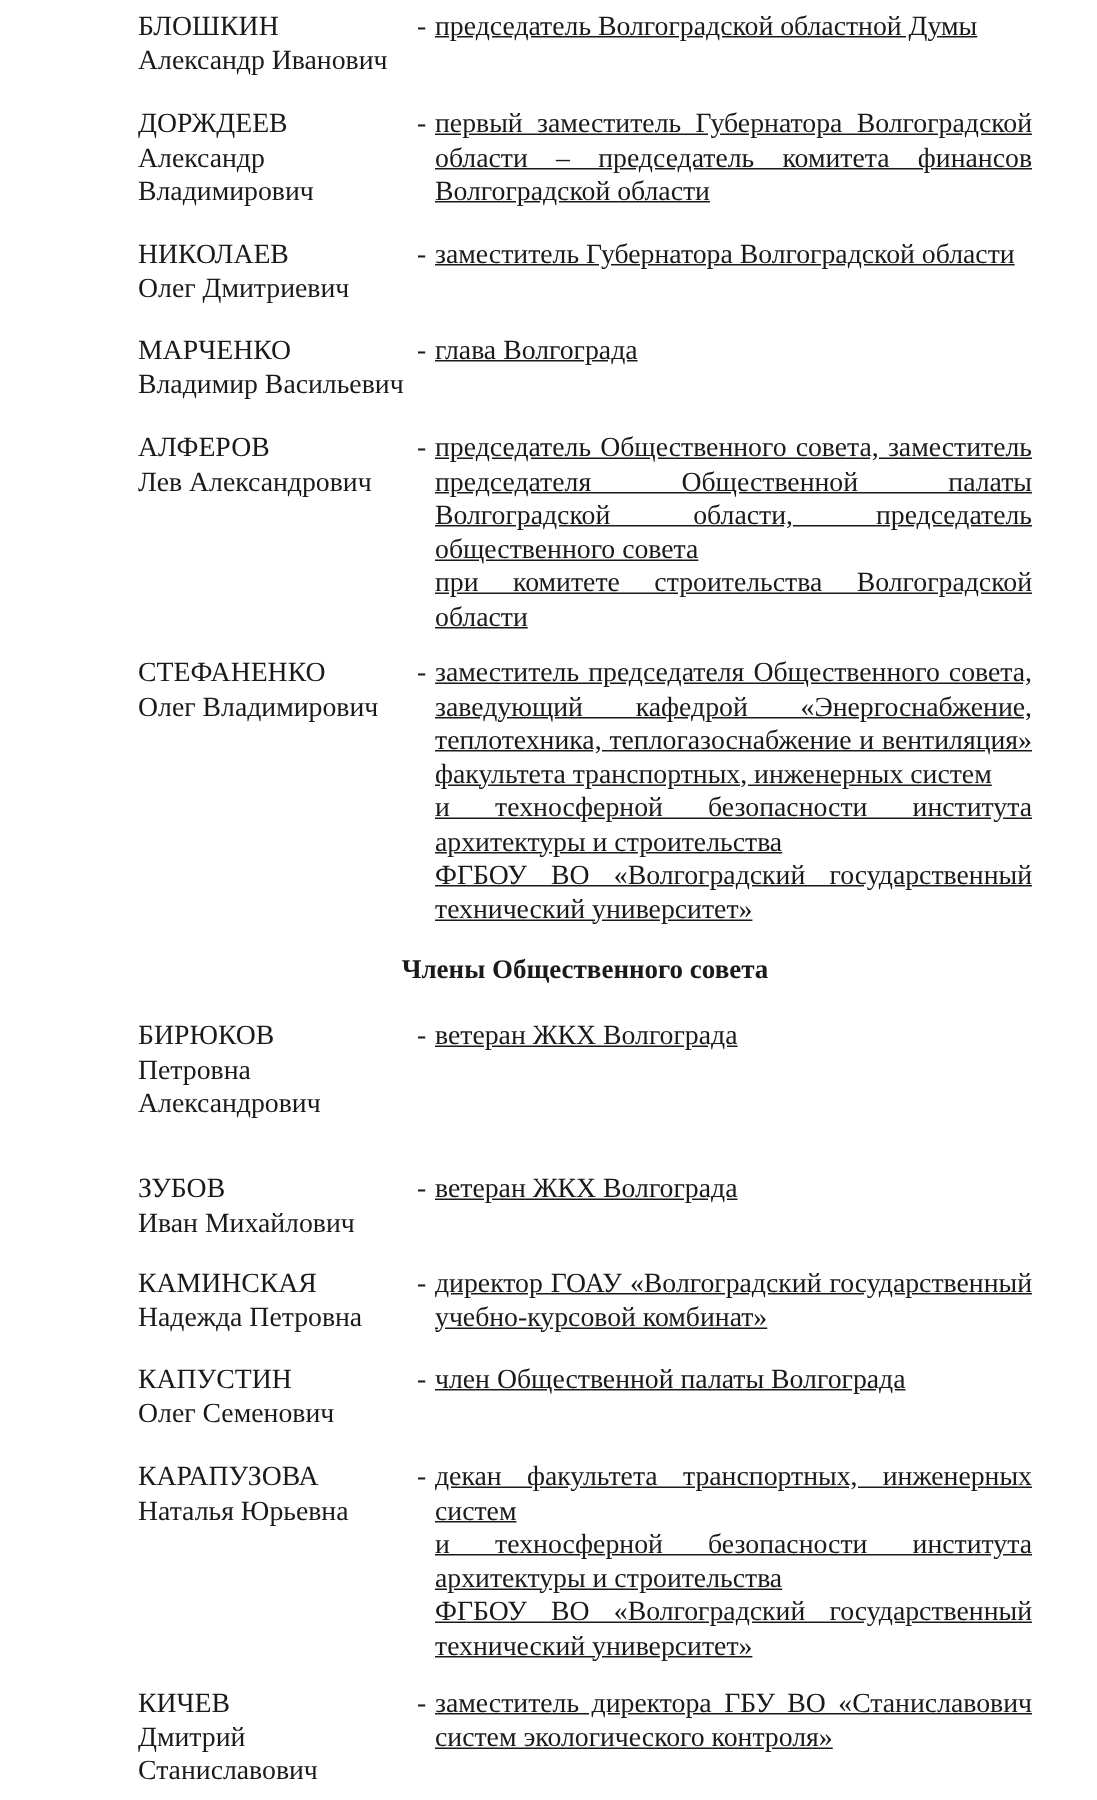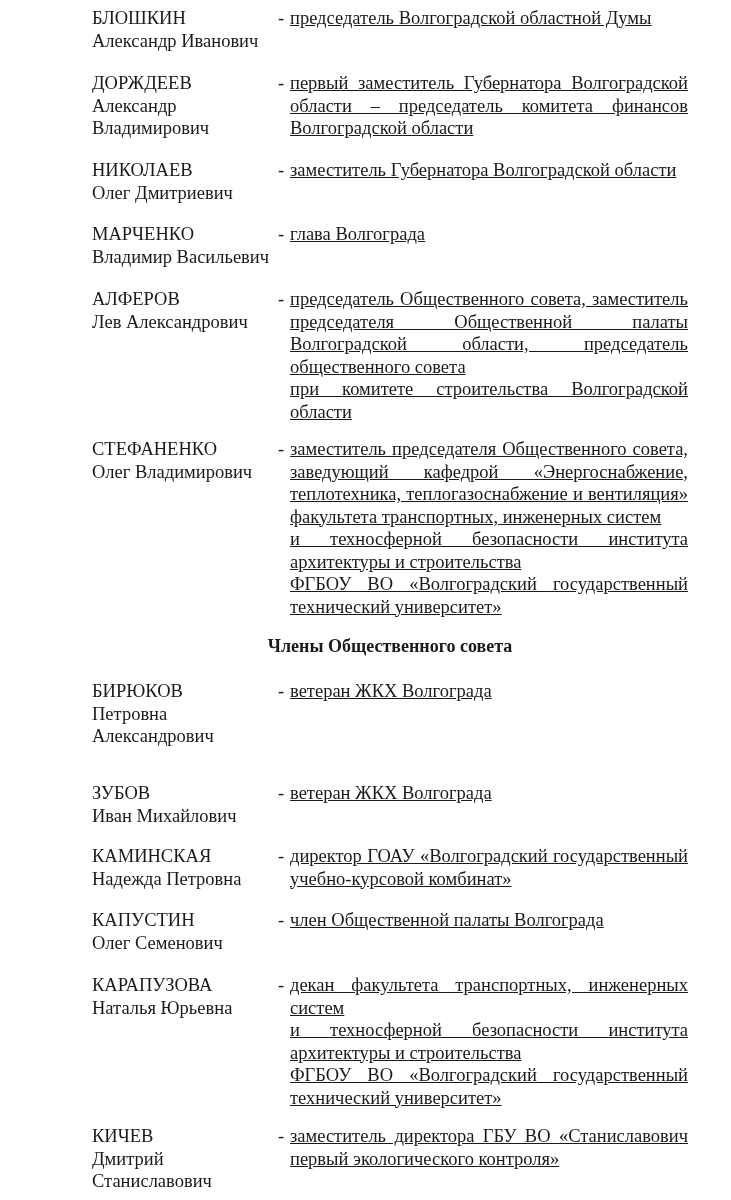--- a/index.html
+++ b/index.html
@@ -172,15 +172,15 @@
 
 <div class="entry" style="top:1125px">
   <div class="name">
     <div>КИЧЕВ</div>
     <div>Дмитрий</div>
     <div>Станиславович</div>
   </div>
   <span class="dash">-</span>
   <div class="desc">
     <div class="just">заместитель директора ГБУ ВО «Станиславович</div>
-    <div>первый экологического контроля»</div>
+    <div>систем экологического контроля»</div>
   </div>
 </div>
 
 </body></html>

